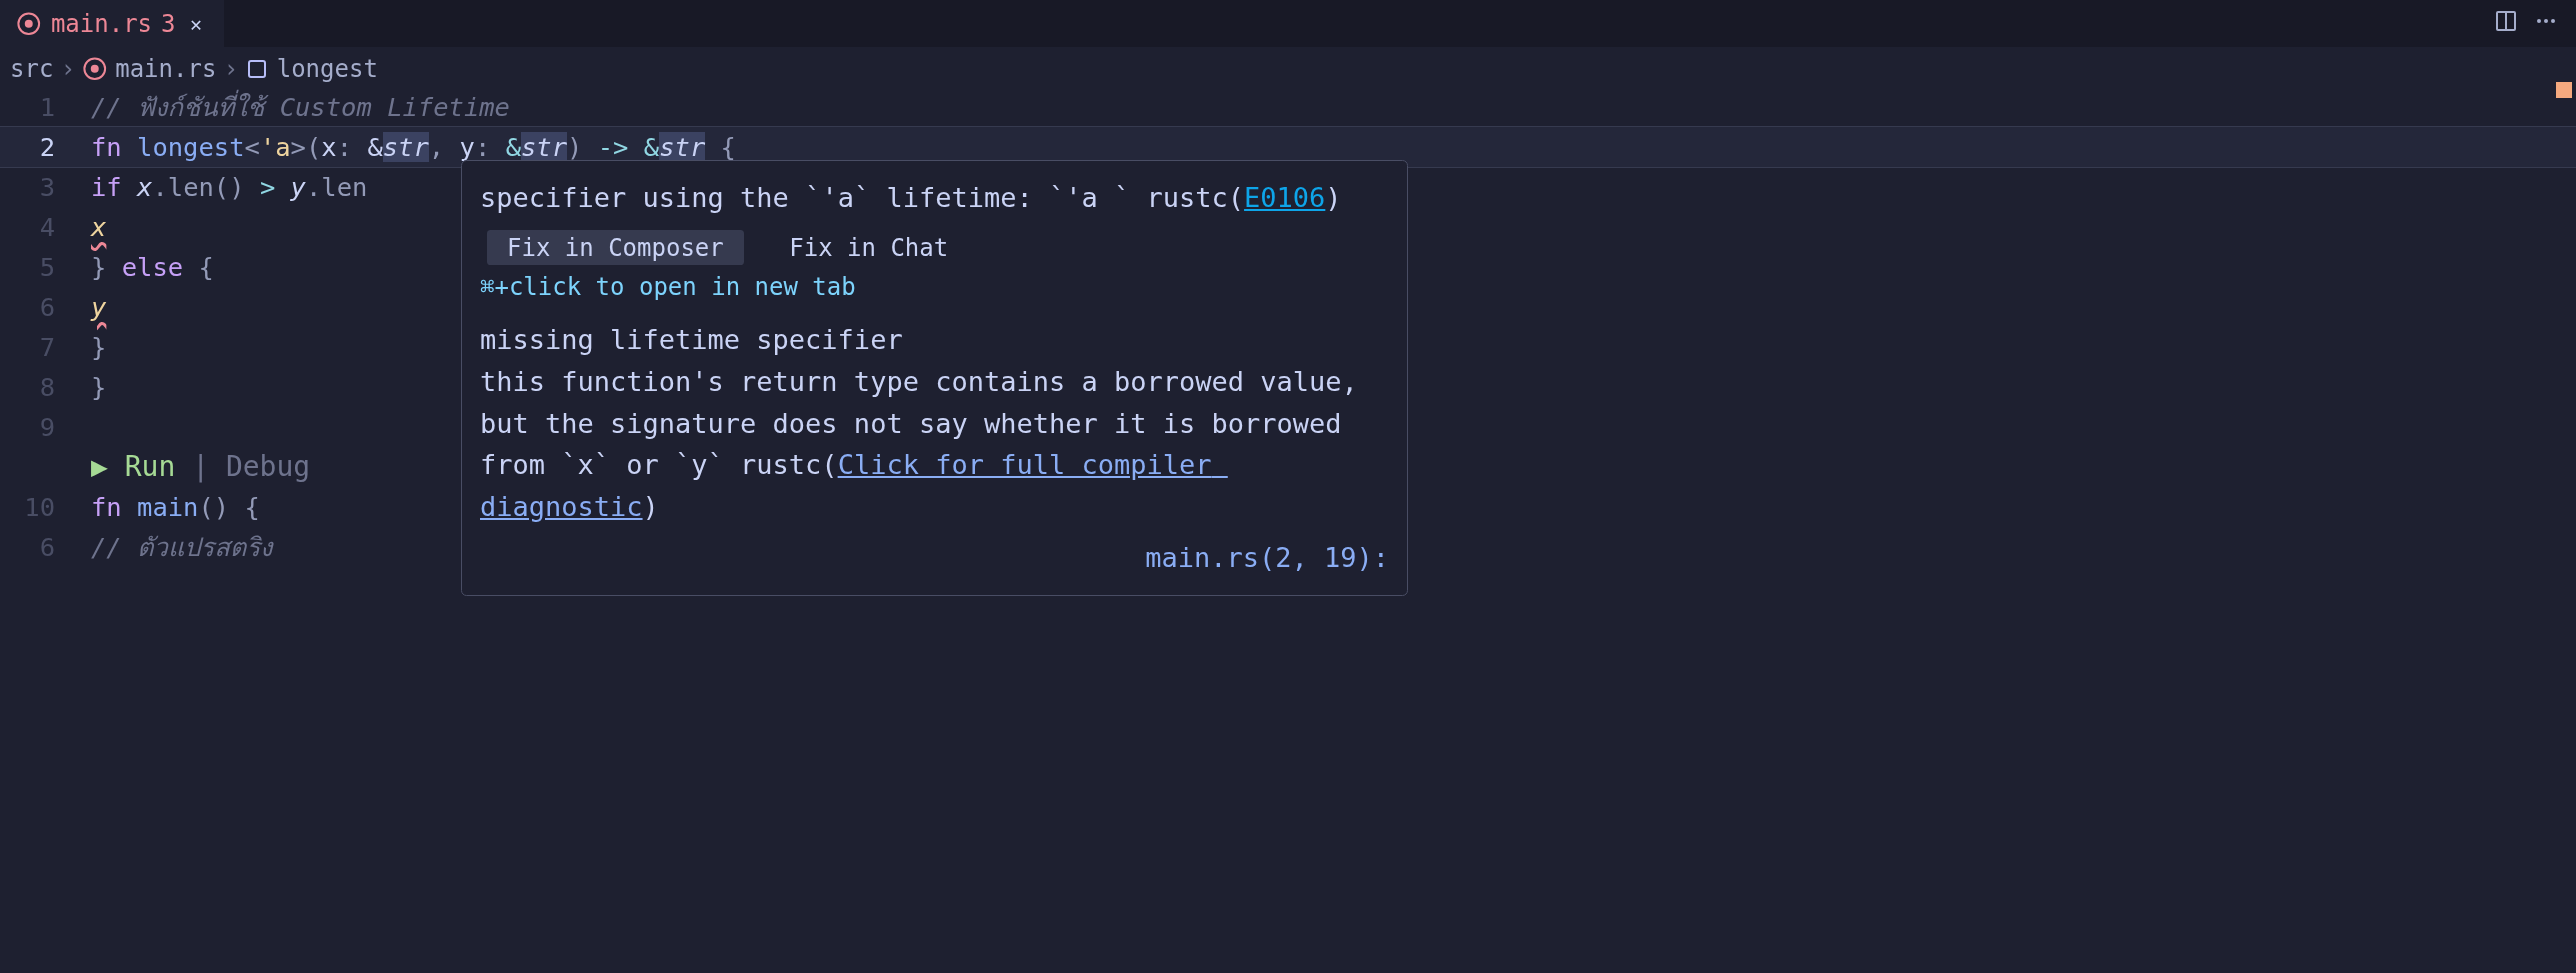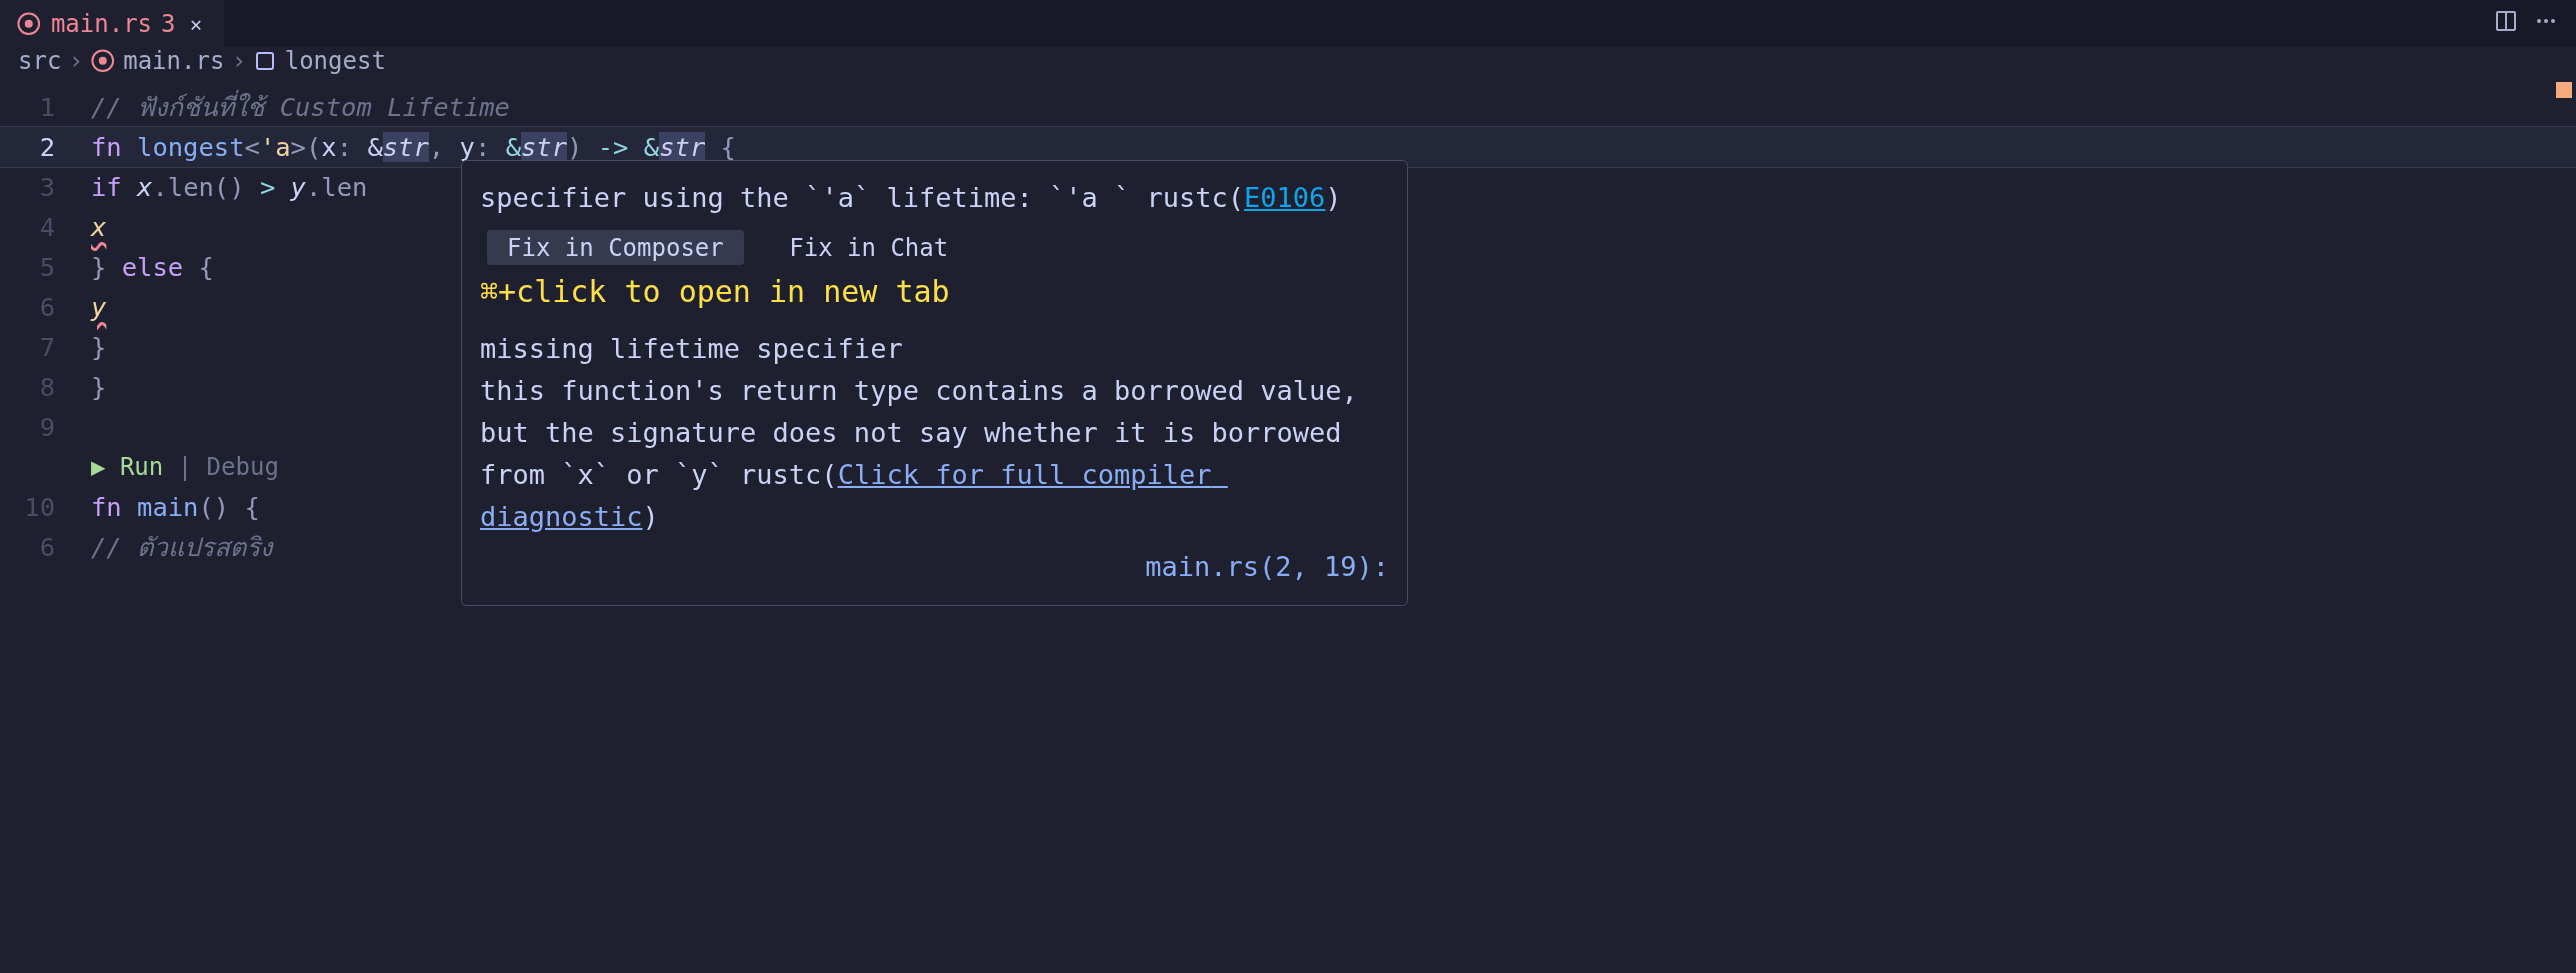--- a/index.html
+++ b/index.html
@@ -77,23 +77,23 @@
       width: 16.4px;
       height: 16.4px;
     }
     .float-orange { background: #f5a97f; }
     .float-red { background: #ed8796; }
     
     
     .breadcrumbs {
       height: 36px;
       display: flex;
-      align-items: flex-start;
+      align-items: flex-end;
       gap: 7.3px;
-      padding-left: 18px;
+      padding-left: 10px;
       font-size: 24px;
       color: #a5adcb;
     }
     .breadcrumb-sep {
       color: #6e738d;
     }
     .breadcrumb-item {
       display: flex;
       align-items: center;
       gap: 7.3px;
@@ -137,21 +137,21 @@
     .keyword { color: #c6a0f6; }
     .fn-name { color: #8aadf4; }
     .type { color: #cad3f5; font-style: italic; }
     .type-hl { background: #3b4261; font-style: italic; }
     .lifetime { color: #eed49f; }
     .param { color: #cad3f5; }
     .op { color: #91d7e3; }
     .punct { color: #939ab7; }
     .var-err { color: #eed49f; text-decoration: wavy underline #ed8796; text-decoration-thickness: 2.7px; text-underline-offset: 5.5px; font-style: italic;}
     .ret-err { color: #cad3f5; font-style: italic; background: #3b4261; text-decoration: wavy underline #ed8796; text-decoration-thickness: 2.7px; text-underline-offset: 5.5px;}
-    .codelens { color: #6e738d; font-size: 24px; }
+    .codelens { color: #6e738d; font-size: 28px; }
     .codelens-play { color: #a6da95; }
     
     
     .rust-icon {
       width: 25.5px;
       height: 25.5px;
       display: inline-flex;
       align-items: center;
       justify-content: center;
     }
@@ -197,22 +197,22 @@
       border-radius: 3.6px;
       font-size: 24px;
       cursor: pointer;
       border: none;
       font-family: inherit;
     }
     .hover-btn.secondary {
       background: transparent;
     }
     .hover-hint {
-      color: #fde047;
-      font-size: 30px;
+      color: #7dd3fc;
+      font-size: 24px;
       margin-bottom: 12.7px;
     }
     .hover-body {
       white-space: pre-wrap;
       color: #cad3f5;
     }
     .hover-link {
       color: #8aadf4;
       text-decoration: underline;
       cursor: pointer;

